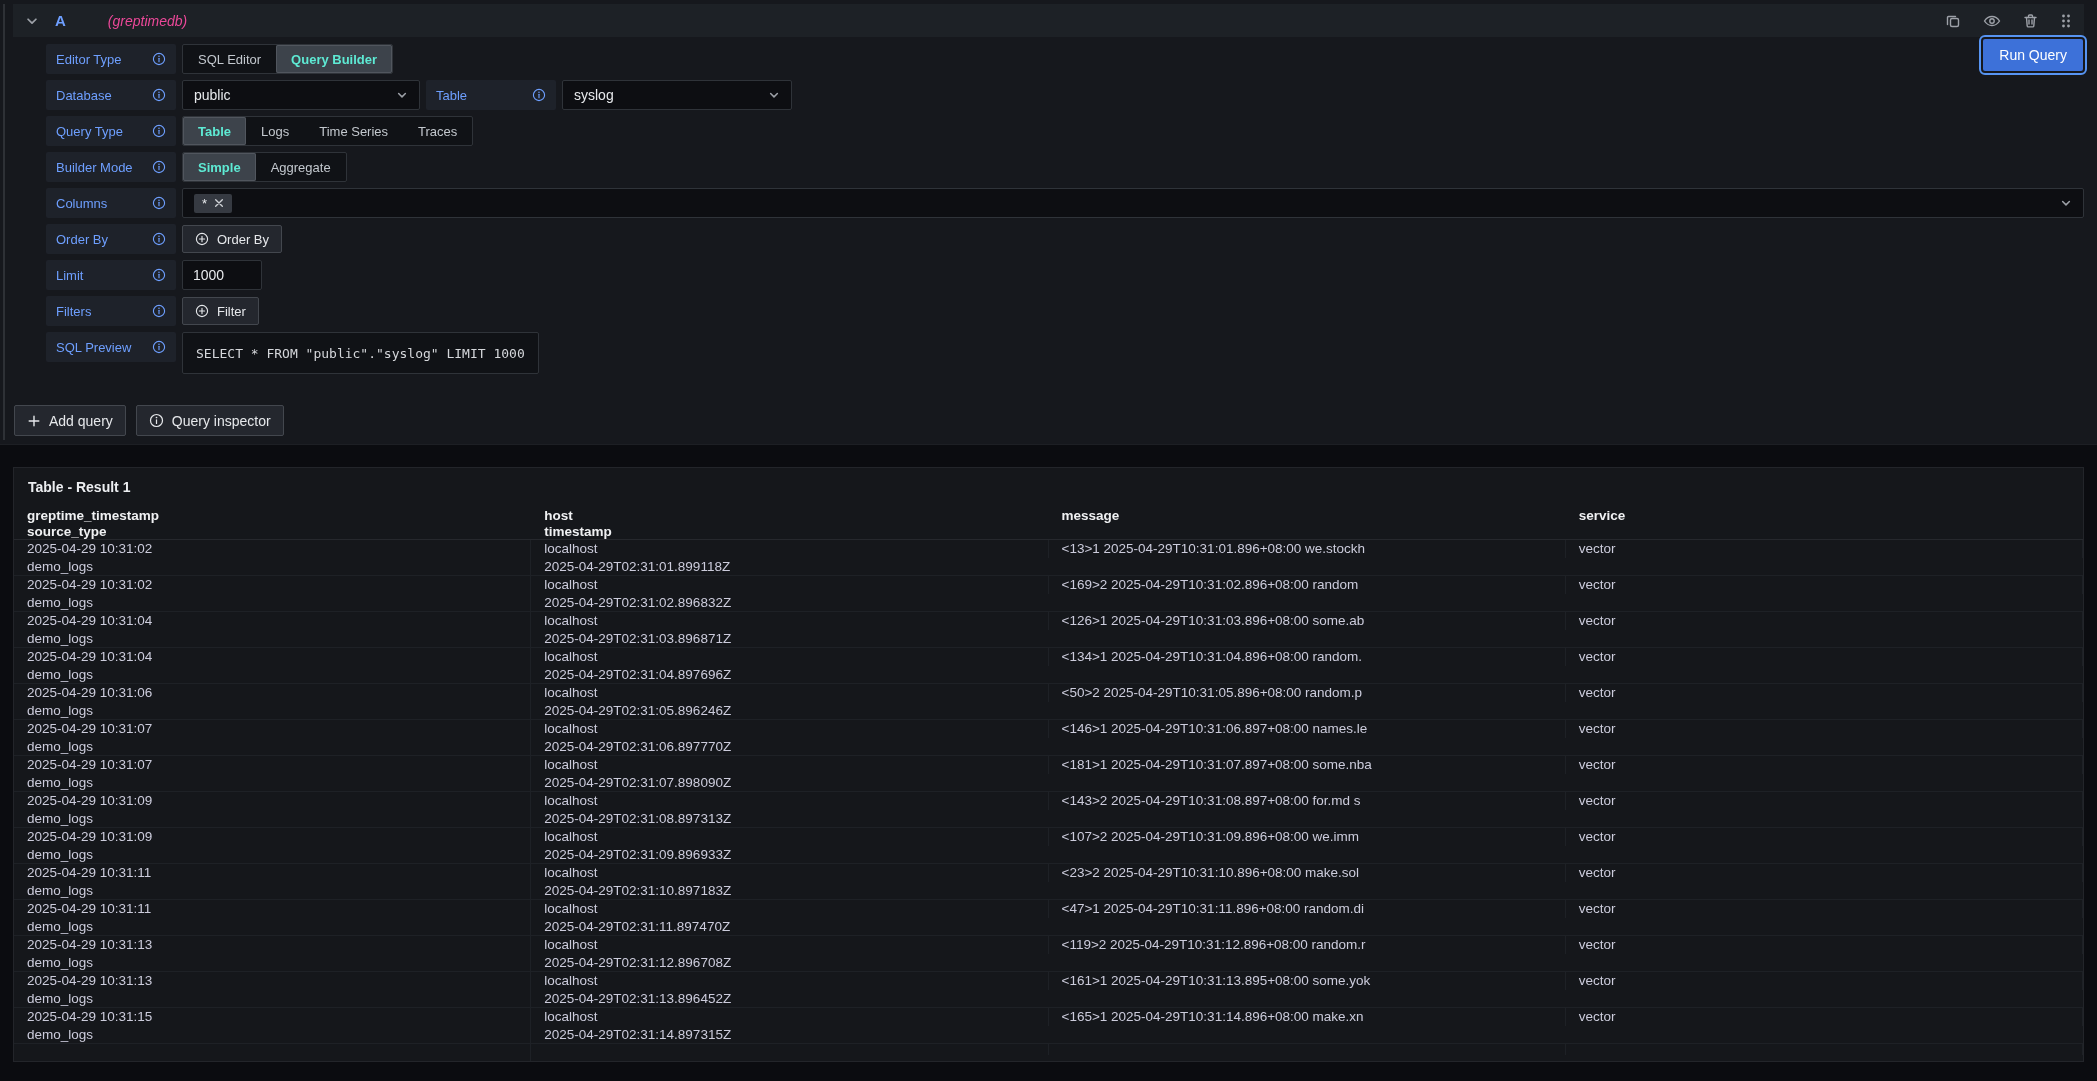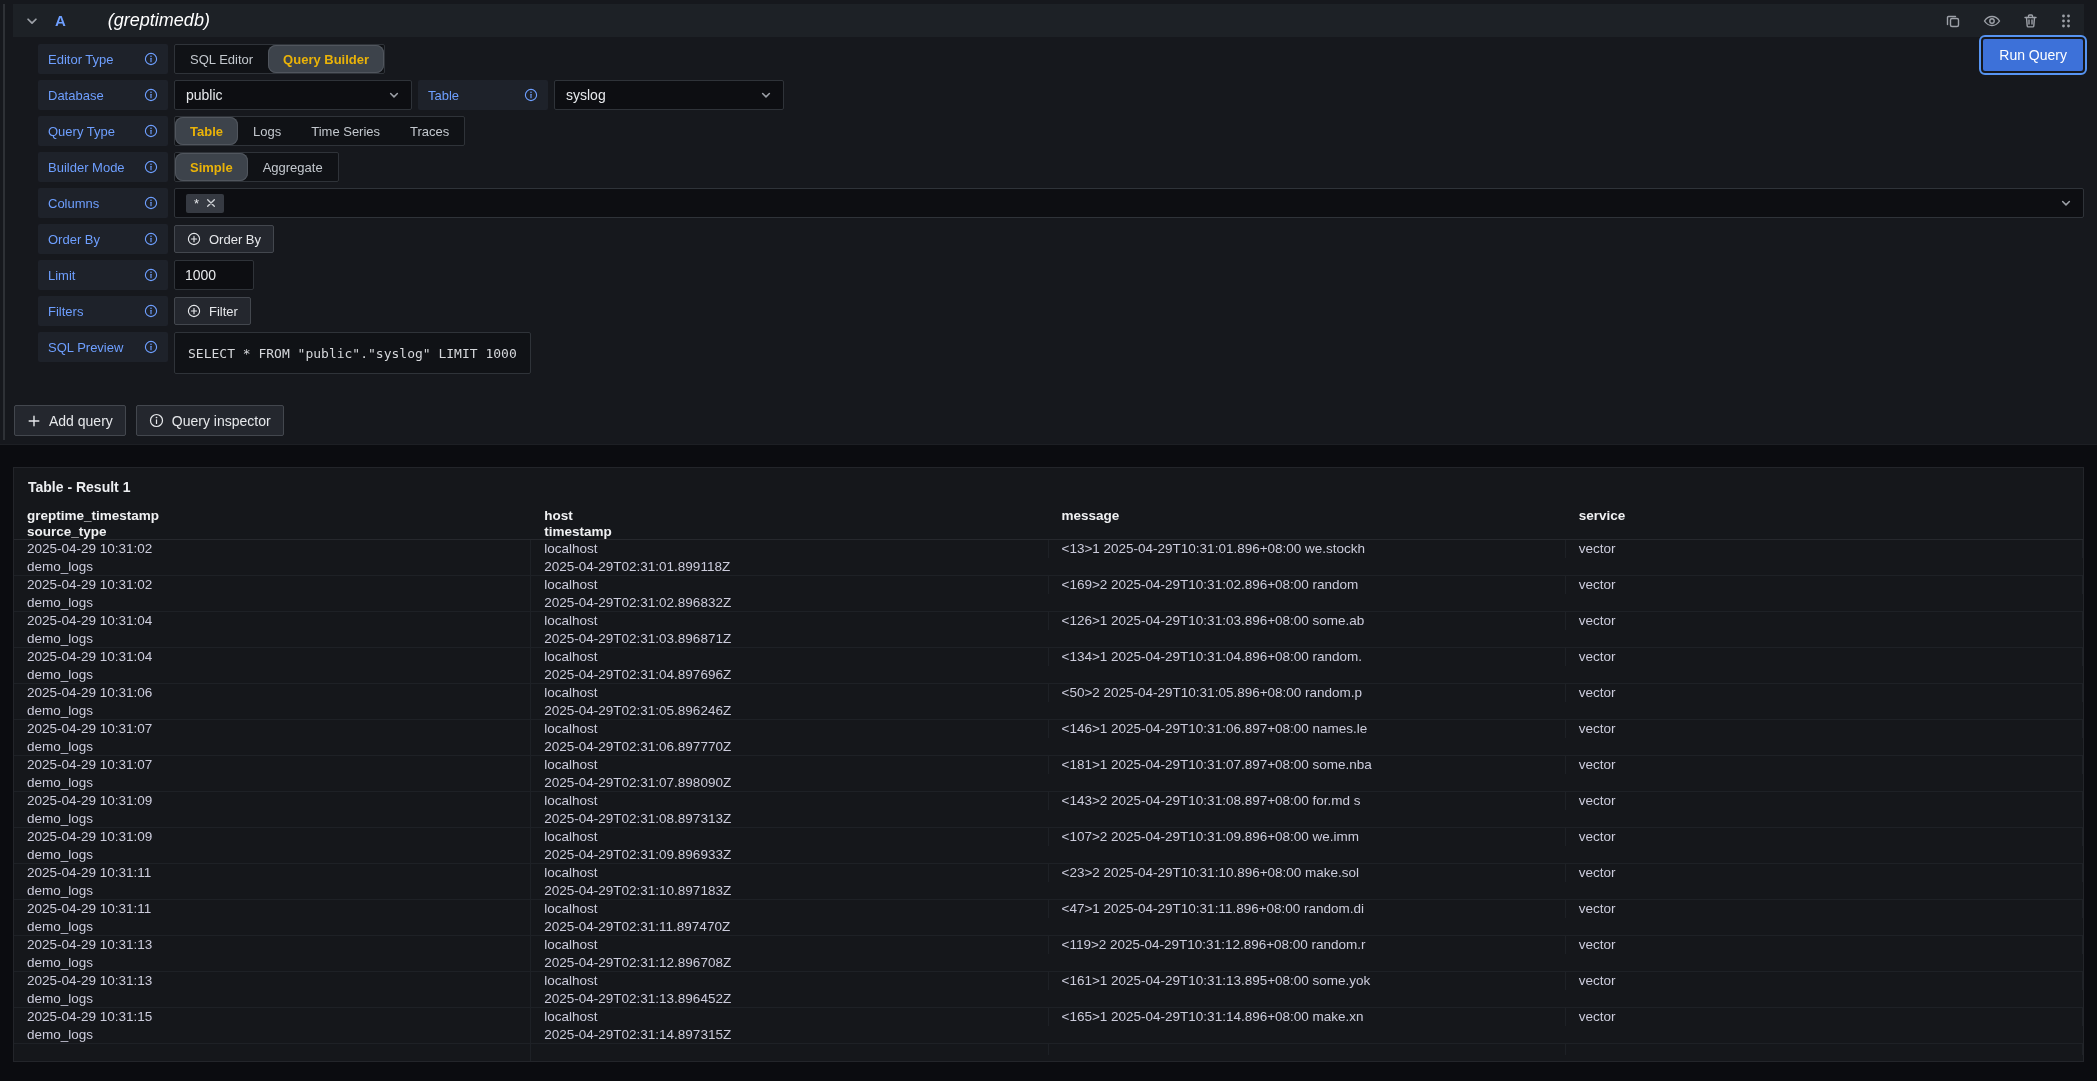--- a/index.html
+++ b/index.html
@@ -6,35 +6,35 @@
   html,body { background:#0b0c10; font-family:"Liberation Sans", sans-serif; }
   .page { position:relative; width:2097px; height:1081px; background:#0b0c10; overflow:hidden; }
 
   
   .editor { position:absolute; left:0; top:0; width:2097px; height:445px; background:#16181d; border-bottom:1px solid #1d1f24; }
   .accent-line { position:absolute; left:3px; top:4px; height:436px; width:2px; background:#2e3136; }
 
   .qheader { position:absolute; left:13px; right:13px; top:4px; height:33px; background:#1d2126; display:flex; align-items:center; padding:0 12px; }
   .qheader .chev { color:#9da1a8; display:flex; margin-right:16px; cursor:pointer; }
   .ref-id { color:#6e9fff; font-weight:700; font-size:15px; margin-right:42px; cursor:pointer; }
-  .ds-name { color:#ffffff; font-style:italic; font-size:18px; }
+  .ds-name { color:#ec4899; font-style:italic; font-size:14px; }
   .qheader-spacer { flex:1; }
   .hicons { display:flex; align-items:center; gap:22px; color:#9da1a8; }
   .hicons svg { display:block; cursor:pointer; }
 
-  .qbody { position:absolute; left:38px; right:13px; top:44px; display:flex; flex-direction:column; gap:6px; }
+  .qbody { position:absolute; left:46px; right:13px; top:44px; display:flex; flex-direction:column; gap:6px; }
   .frow { display:flex; align-items:stretch; gap:6px; height:30px; }
   .frow.tall { height:42px; }
   .label-cell { width:130px; min-width:130px; background:#1e222a; border-radius:2px; display:flex; align-items:center; justify-content:space-between; padding:0 10px; }
   .label-text { color:#6e9fff; font-size:13px; font-weight:500; }
   .info-icon { color:#6e9fff; display:flex; }
 
   .radio-group { display:flex; align-items:stretch; border:1px solid #2f3339; background:#101216; border-radius:2px; }
   .radio-opt { display:flex; align-items:center; padding:0 15px; color:#c3c8ce; font-size:13px; cursor:pointer; white-space:nowrap; }
-  .radio-opt.selected { background:#3d434b; color:#eab308; font-weight:600; border-radius:8px; box-shadow:inset 0 0 0 1px #51565e; }
+  .radio-opt.selected { background:#3d434b; color:#5eead4; font-weight:600; border-radius:2px; box-shadow:inset 0 0 0 1px #51565e; }
 
   .select { background:#0d0e12; border:1px solid #2f3339; border-radius:2px; display:flex; align-items:center; justify-content:space-between; padding:0 11px; color:#e8eaed; font-size:14px; cursor:pointer; }
   .select .chev { color:#9da1a8; display:flex; }
   .sel-db { width:238px; }
   .sel-table { width:230px; }
   .sel-columns { flex:1; }
 
   .chip { display:inline-flex; align-items:center; gap:7px; background:#363a42; border-radius:2px; padding:2px 8px; color:#e8eaed; font-size:13px; }
   .chip .x { display:flex; color:#cfd2d6; cursor:pointer; }
 

